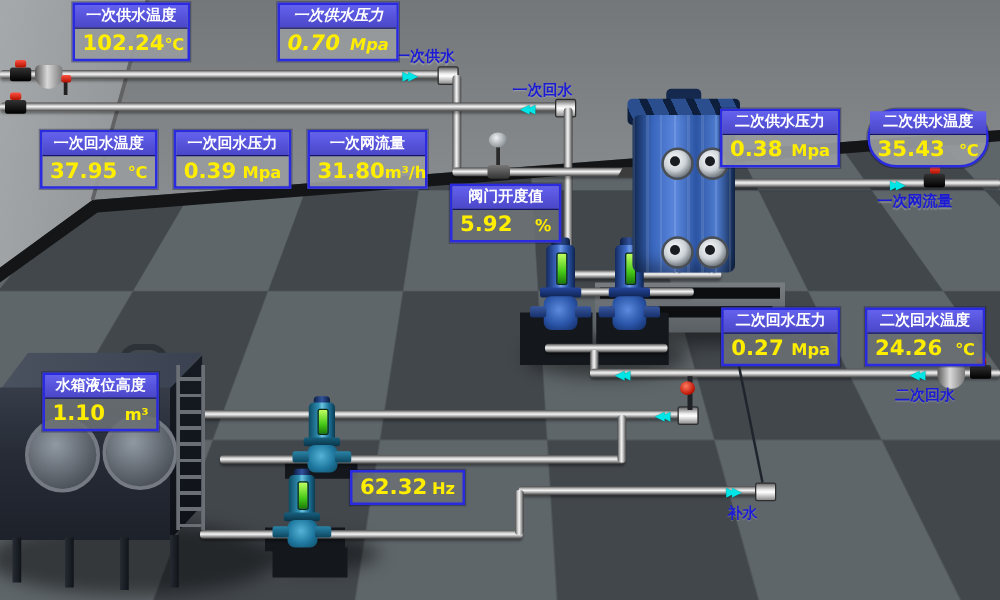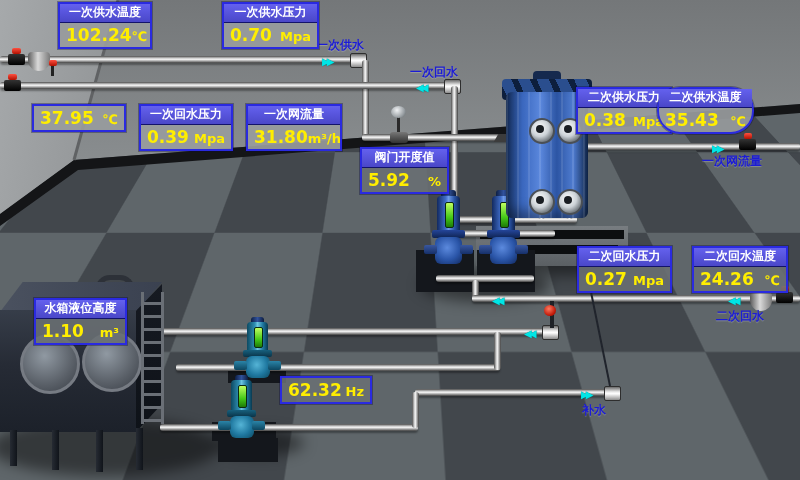--- a/index.html
+++ b/index.html
@@ -246,28 +246,29 @@
   <div class="plabel" style="left:716px;top:308px;">二次回水</div>
   <div class="plabel" style="left:582px;top:402px;">补水</div>
 
   <div class="gauge" style="left:58px;top:2px;width:90px;">
     <div class="lbl">一次供水温度</div>
     <div class="val">
         <span class="num">102.24</span>
         <span class="unit">℃</span>
       </div>
   </div>
-  <div class="gauge" style="left:222px;top:2px;width:93px;">
+  <div class="gauge" style="left:222px;top:2px;width:93px;font-style:italic;">
     <div class="lbl">一次供水压力</div>
     <div class="val">
         <span class="num">0.70</span>
         <span class="unit">Mpa</span>
       </div>
   </div>
   <div class="gauge" style="left:32px;top:104px;width:90px;">
+    <div class="lbl">一次回水温度</div>
     <div class="val">
         <span class="num">37.95</span>
         <span class="unit">℃</span>
       </div>
   </div>
   <div class="gauge" style="left:139px;top:104px;width:90px;">
     <div class="lbl">一次回水压力</div>
     <div class="val">
         <span class="num">0.39</span>
         <span class="unit">Mpa</span>
@@ -287,21 +288,21 @@
         <span class="unit">%</span>
       </div>
   </div>
   <div class="gauge" style="left:576px;top:87px;width:92px;">
     <div class="lbl">二次供水压力</div>
     <div class="val">
         <span class="num">0.38</span>
         <span class="unit">Mpa</span>
       </div>
   </div>
-  <div class="gauge" style="left:657px;top:87px;width:93px;border-radius:23px;">
+  <div class="gauge" style="left:694px;top:87px;width:93px;border-radius:23px;">
     <div class="lbl">二次供水温度</div>
     <div class="val">
         <span class="num">35.43</span>
         <span class="unit">℃</span>
       </div>
   </div>
   <div class="gauge dark" style="left:577px;top:246px;width:91px;">
     <div class="lbl">二次回水压力</div>
     <div class="val">
         <span class="num">0.27</span>

